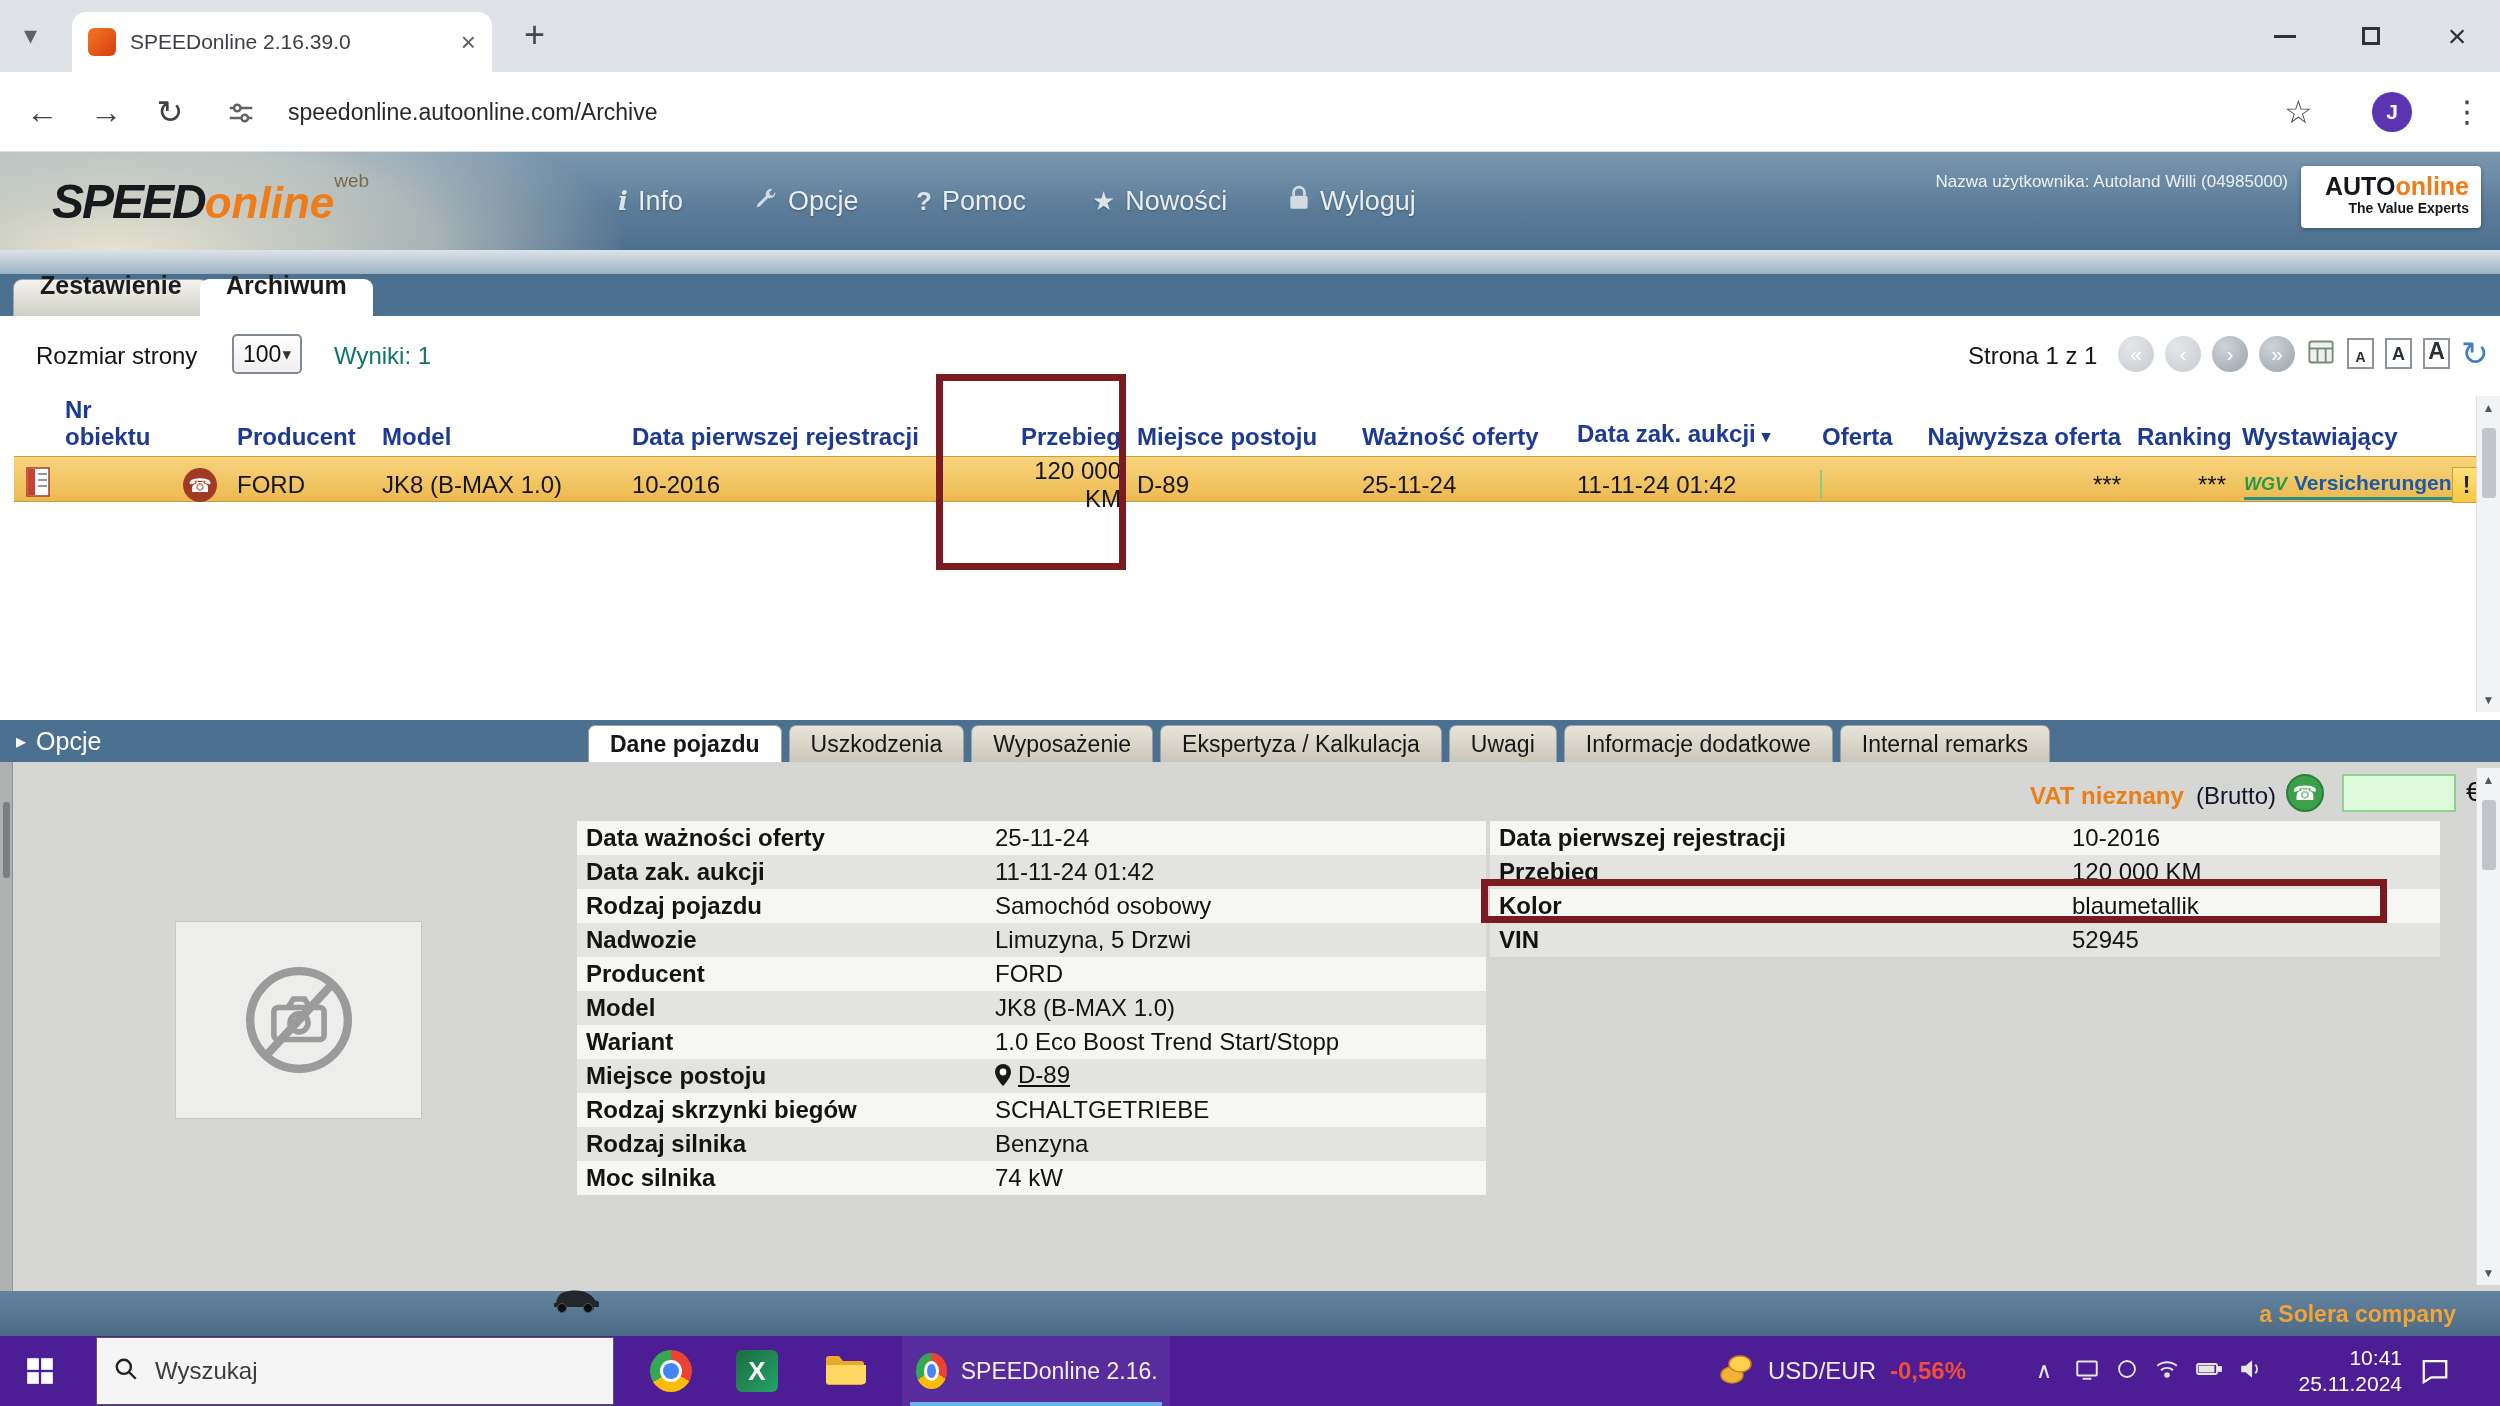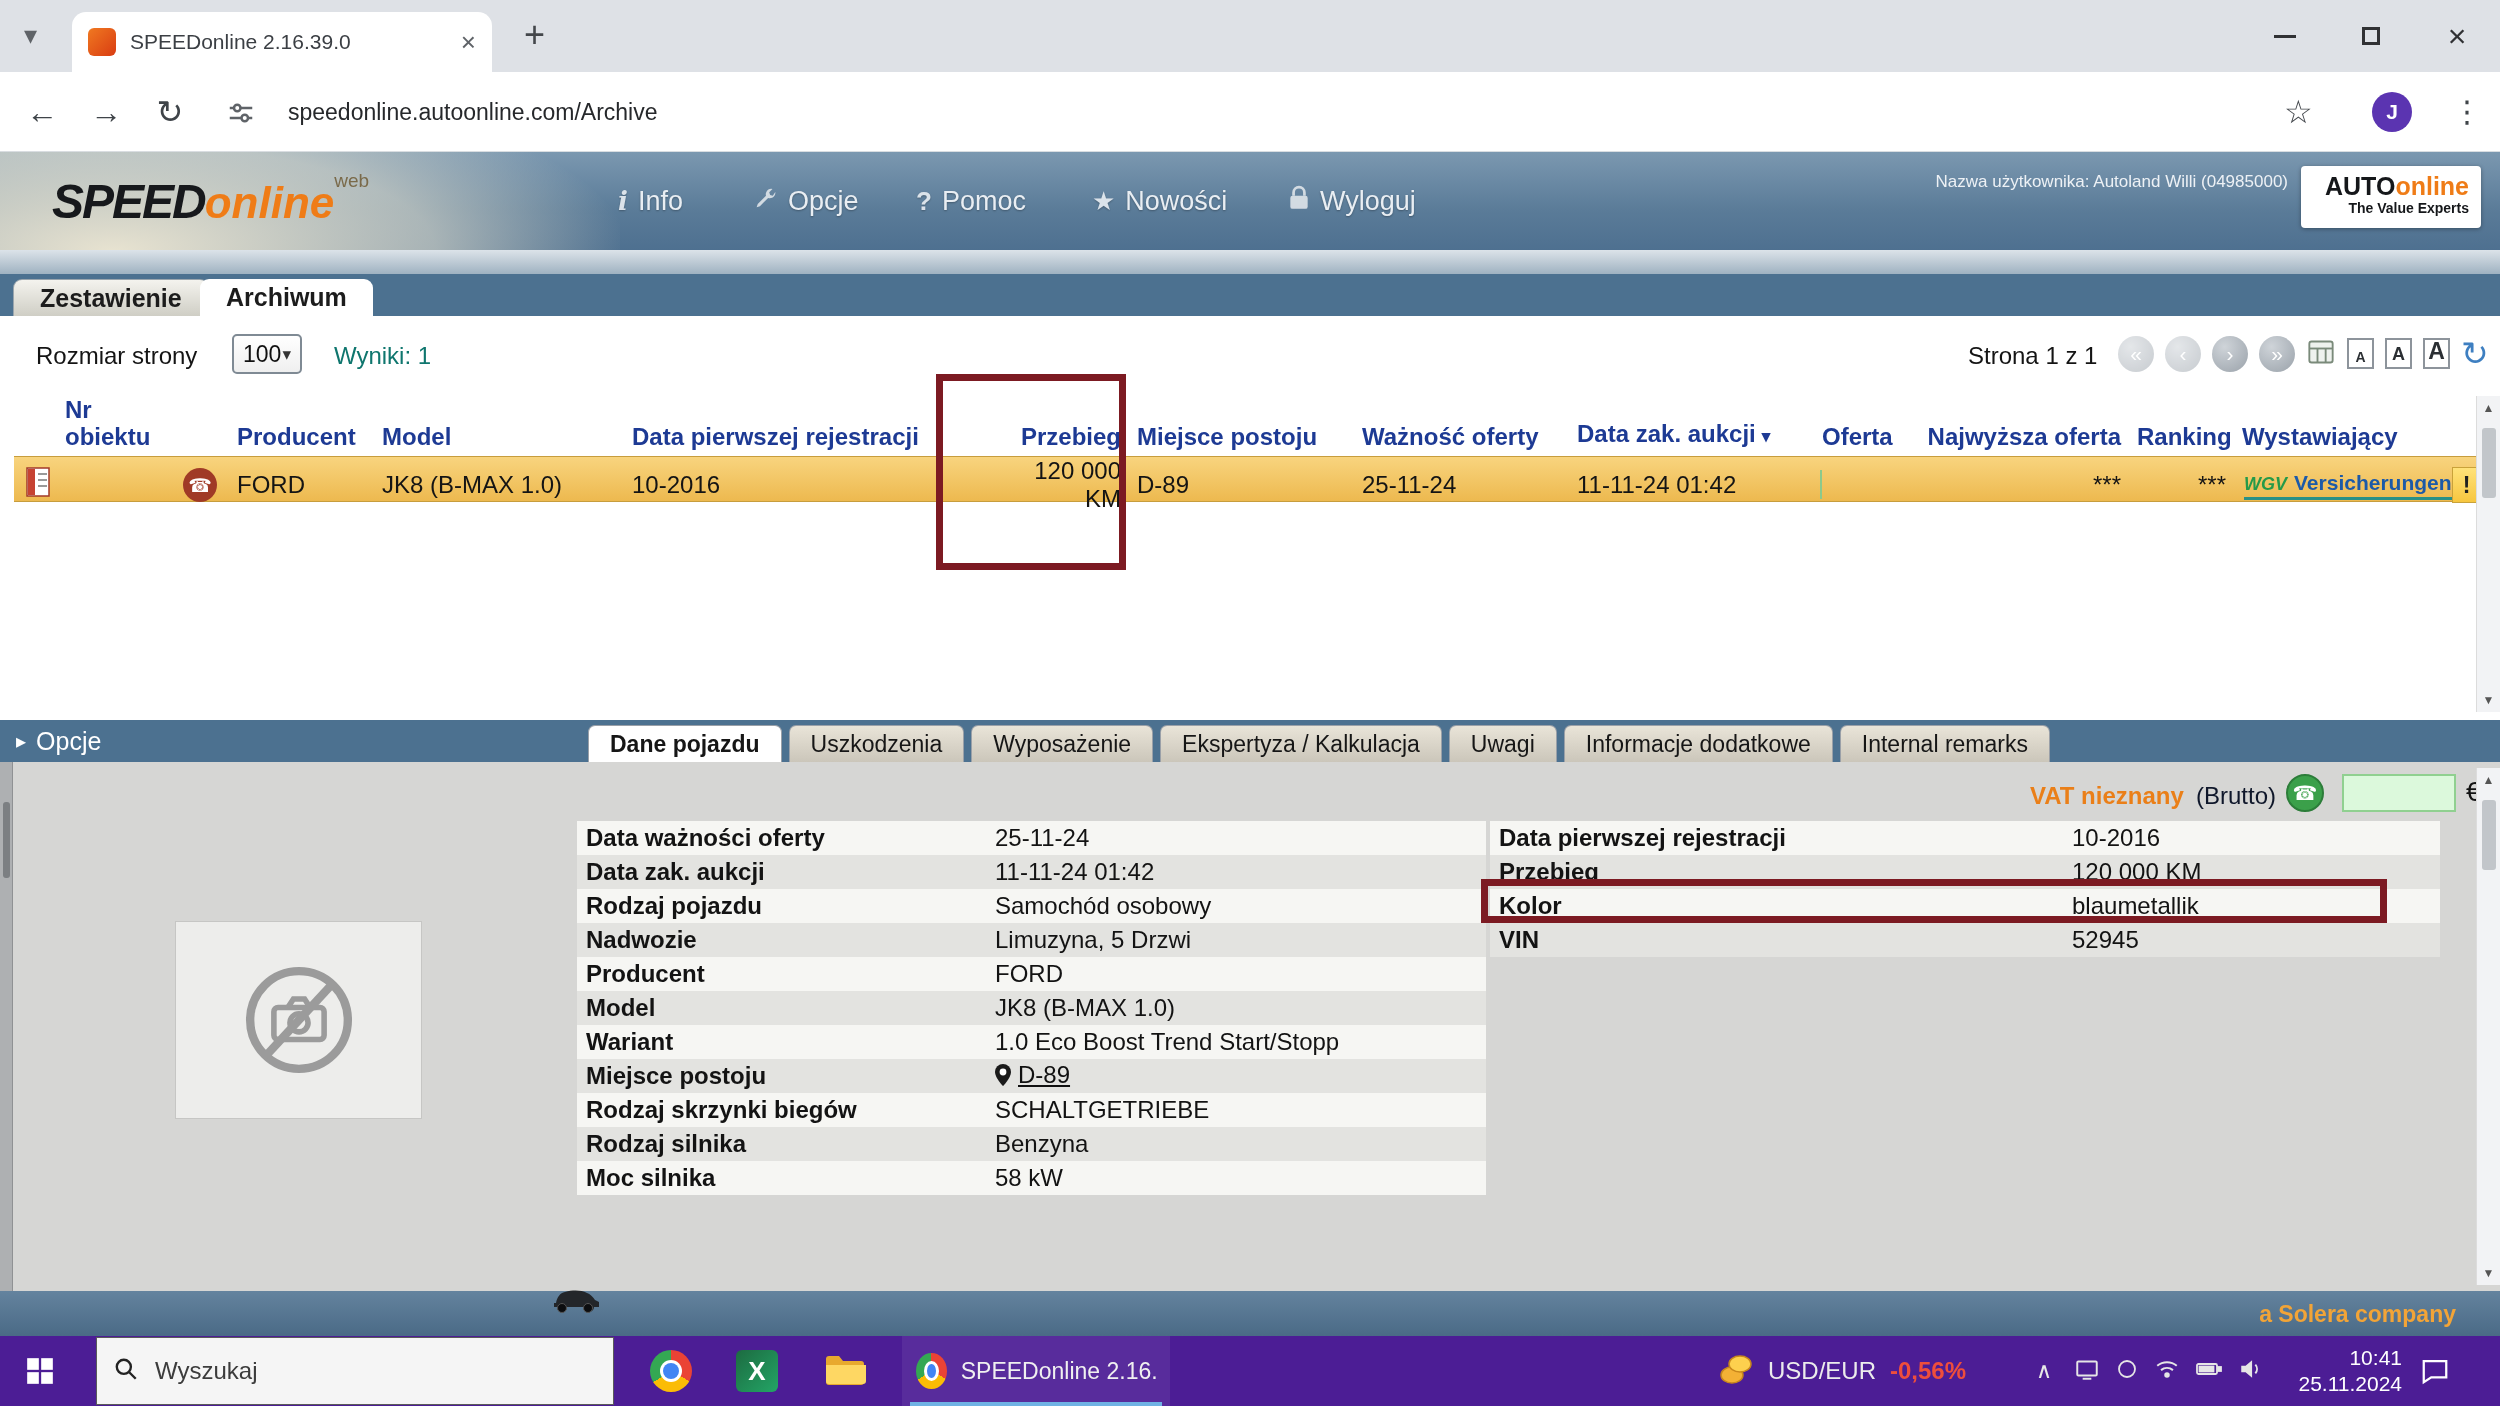--- a/index.html
+++ b/index.html
@@ -40,21 +40,21 @@
   .hnav-ico{font-size:26px;opacity:.9}
   .info-i{font-family:"DejaVu Serif",serif;font-style:italic;font-weight:bold}
   .userinfo{position:absolute;right:212px;top:20px;font-size:17px;color:#edf1f5}
   .brandbox{position:absolute;right:19px;top:14px;width:180px;height:62px;background:#fff;border-radius:4px;box-shadow:0 1px 4px rgba(0,0,0,.35);padding:6px 12px;text-align:right}
   .brand-line1{font-size:25px;font-weight:bold;line-height:28px;white-space:nowrap}
   .brand-auto{color:#15171a}.brand-online{color:#ef7c17}
   .brand-tag{font-size:14px;font-weight:bold;color:#15171a}
 
   #silverband{position:absolute;left:0;top:250px;width:2500px;height:24px;background:linear-gradient(180deg,#dce3e9,#9fb2c1)}
   #tabband{position:absolute;left:0;top:274px;width:2500px;height:42px;background:#4c7190}
-  .mtab{position:absolute;bottom:0;height:37px;padding:16px 26px;display:flex;align-items:center;font-size:25px;font-weight:bold;color:#1c1c1c;border-radius:9px 9px 0 0;white-space:nowrap}
+  .mtab{position:absolute;bottom:0;height:37px;padding:16px 26px;display:flex;align-items:flex-end;font-size:25px;font-weight:bold;color:#1c1c1c;border-radius:9px 9px 0 0;white-space:nowrap}
   .mtab.inactive{left:13px;background:linear-gradient(#f4f3ee,#cfcec5);border:1px solid #9aa5ad;border-bottom:none}
   .mtab.active{left:200px;background:#fff}
 
   
   #content{position:absolute;left:0;top:316px;width:2500px;height:404px;background:#fff}
   .ctl-label{position:absolute;left:36px;top:26px;font-size:24px;color:#141414}
   .psel{position:absolute;left:232px;top:18px;width:70px;height:40px;border:2px solid #7f8a94;border-radius:5px;background:linear-gradient(#fff,#efefef);display:flex;align-items:center;justify-content:space-between;padding:0 9px;font-size:23px;color:#111}
   .psel .caret{font-size:17px;color:#333}
   .results{position:absolute;left:334px;top:26px;font-size:24px;color:#0f766e}
   .pageinfo{position:absolute;left:1968px;top:26px;font-size:24px;color:#141414}
@@ -430,21 +430,21 @@
     <div class="kvrow">
         <span class="kvlabel">Rodzaj skrzynki biegów</span>
         <span class="kvvalue">SCHALTGETRIEBE</span>
       </div>
     <div class="kvrow">
         <span class="kvlabel">Rodzaj silnika</span>
         <span class="kvvalue">Benzyna</span>
       </div>
     <div class="kvrow">
         <span class="kvlabel">Moc silnika</span>
-        <span class="kvvalue">58 kW</span>
+        <span class="kvvalue">74 kW</span>
       </div>
   </div>
 
   <div class="kv" id="kvright">
     <div class="kvrow">
         <span class="kvlabel">Data pierwszej rejestracji</span>
         <span class="kvvalue">10-2016</span>
       </div>
     <div class="kvrow">
         <span class="kvlabel">Przebieg</span>

